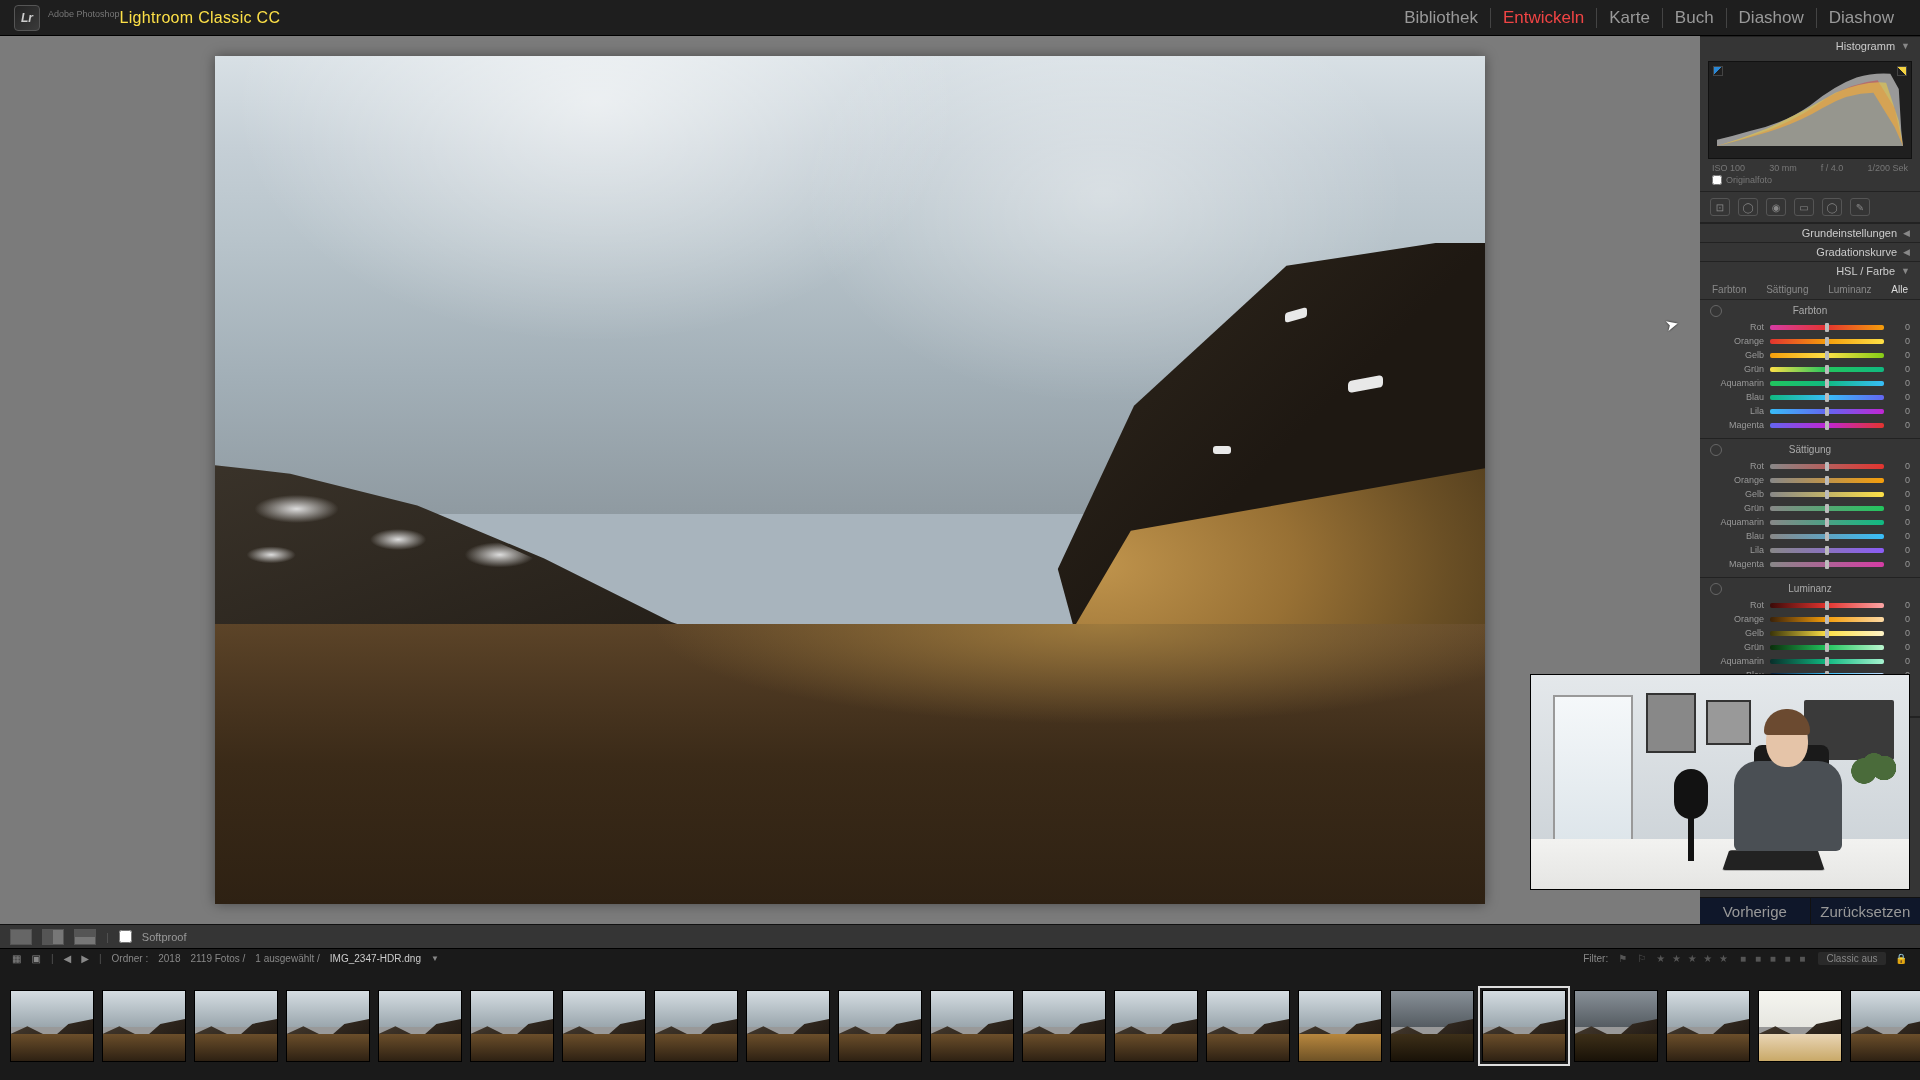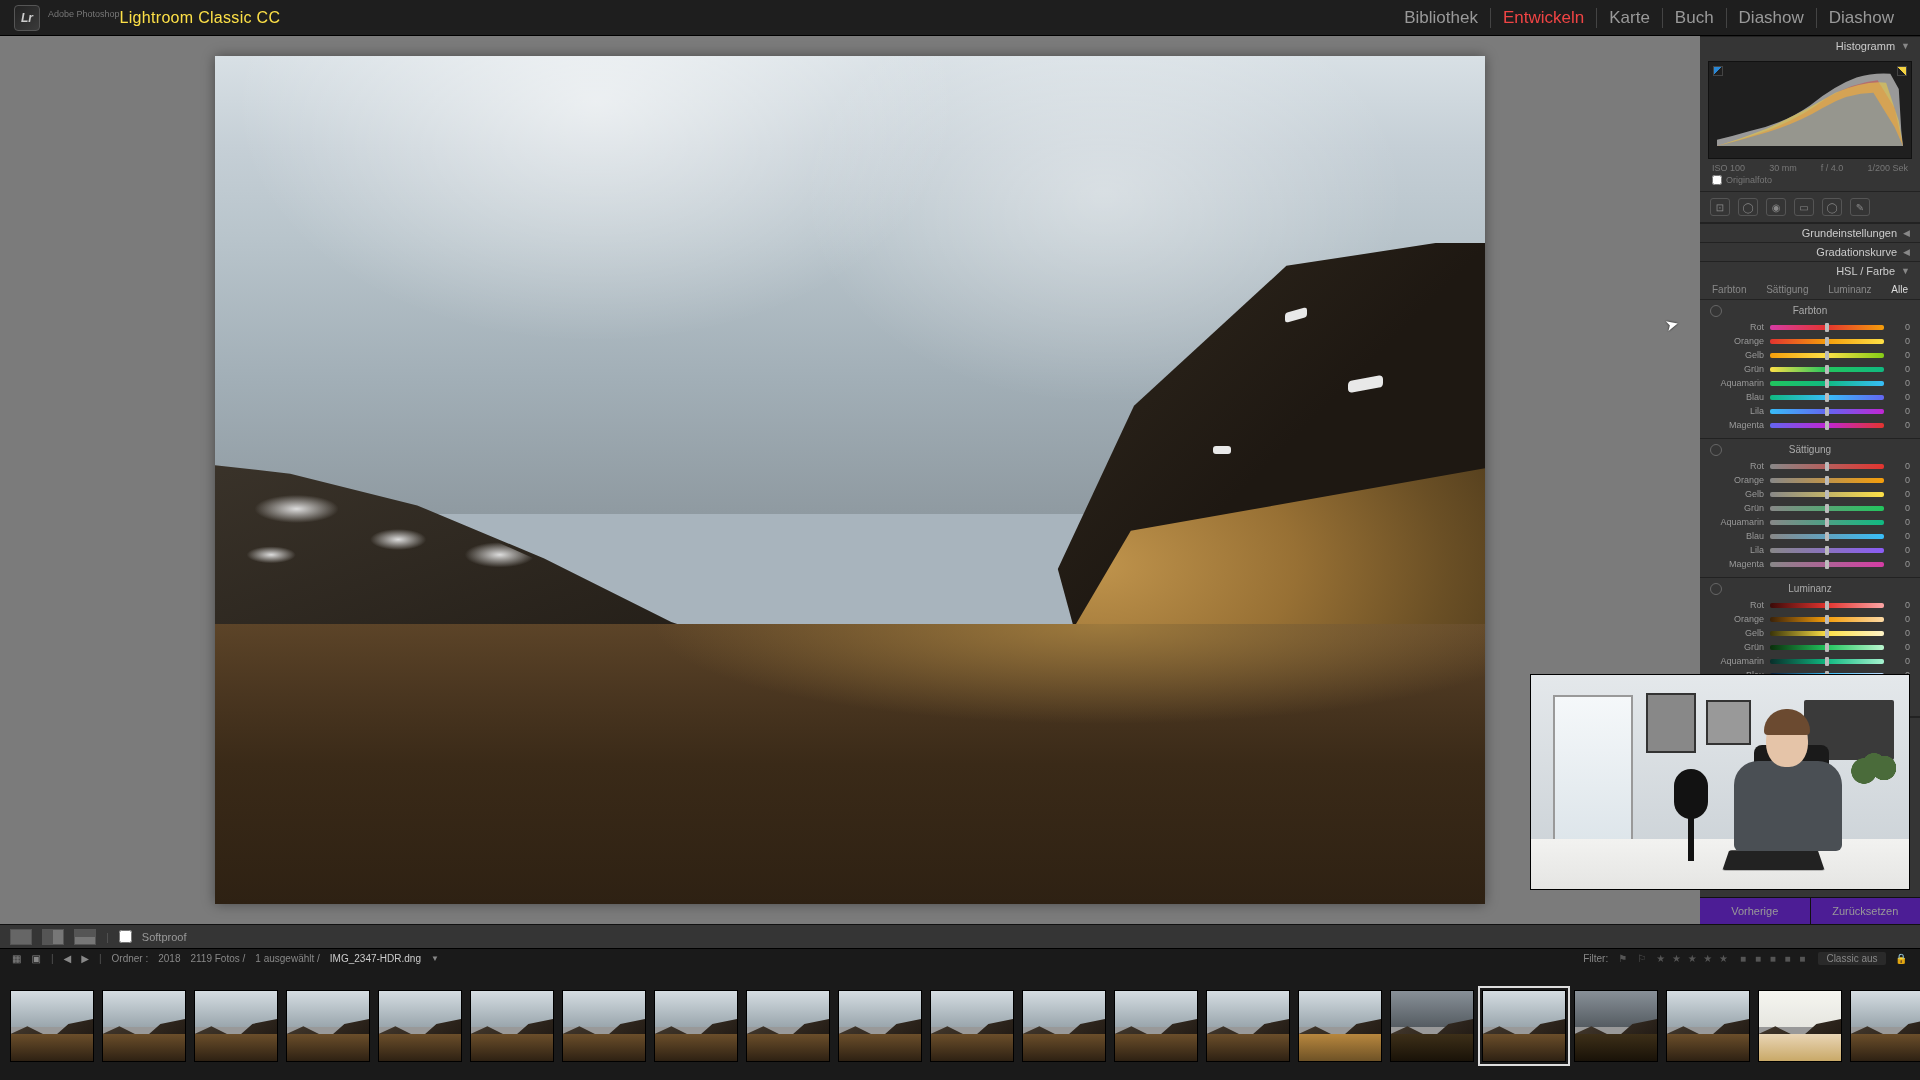--- a/index.html
+++ b/index.html
@@ -103,21 +103,21 @@
 .l-org{background:linear-gradient(90deg,#3a2108,#f59e0b,#fcd9a5)}
 .l-gel{background:linear-gradient(90deg,#3a3408,#fde047,#fef3c7)}
 .l-gru{background:linear-gradient(90deg,#0a2e0a,#22c55e,#bbf7d0)}
 .l-aqu{background:linear-gradient(90deg,#082e2a,#10b981,#a7f3d0)}
 .l-bla{background:linear-gradient(90deg,#0a1e3a,#38bdf8,#bfdbfe)}
 .l-lil{background:linear-gradient(90deg,#1e0a3a,#8b5cf6,#ddd6fe)}
 .l-mag{background:linear-gradient(90deg,#3a0a2e,#d63ca5,#fbcfe8)}
 
 .bottom-split { margin-top:auto; }
 .prev-reset { display:flex; border-top:1px solid #111; }
-.prev-reset button { flex:1; background:#4c1d95; border:none; border-right:1px solid #111; color:#999; font-size:11px; height:26px; cursor:pointer; }
+.prev-reset button { flex:1; background:#0f172a; border:none; border-right:1px solid #111; color:#999; font-size:15px; height:26px; cursor:pointer; }
 .prev-reset button:last-child{border-right:none;}
 
 
 .sec-bar { height:24px; background:#353535; display:flex; align-items:center; padding:0 10px; gap:10px; border-top:1px solid #111; font-size:11px; color:#999; }
 .sec-bar .view-btn { width:22px; height:16px; border:1px solid #555; display:flex; }
 .sec-bar .view-btn div{flex:1;}
 
 
 .crumb { height:20px; background:#1a1a1a; display:flex; align-items:center; padding:0 12px; gap:10px; font-size:10px; color:#888; border-top:1px solid #000; justify-content:space-between; }
 .crumb-left{display:flex;gap:10px;align-items:center;}

